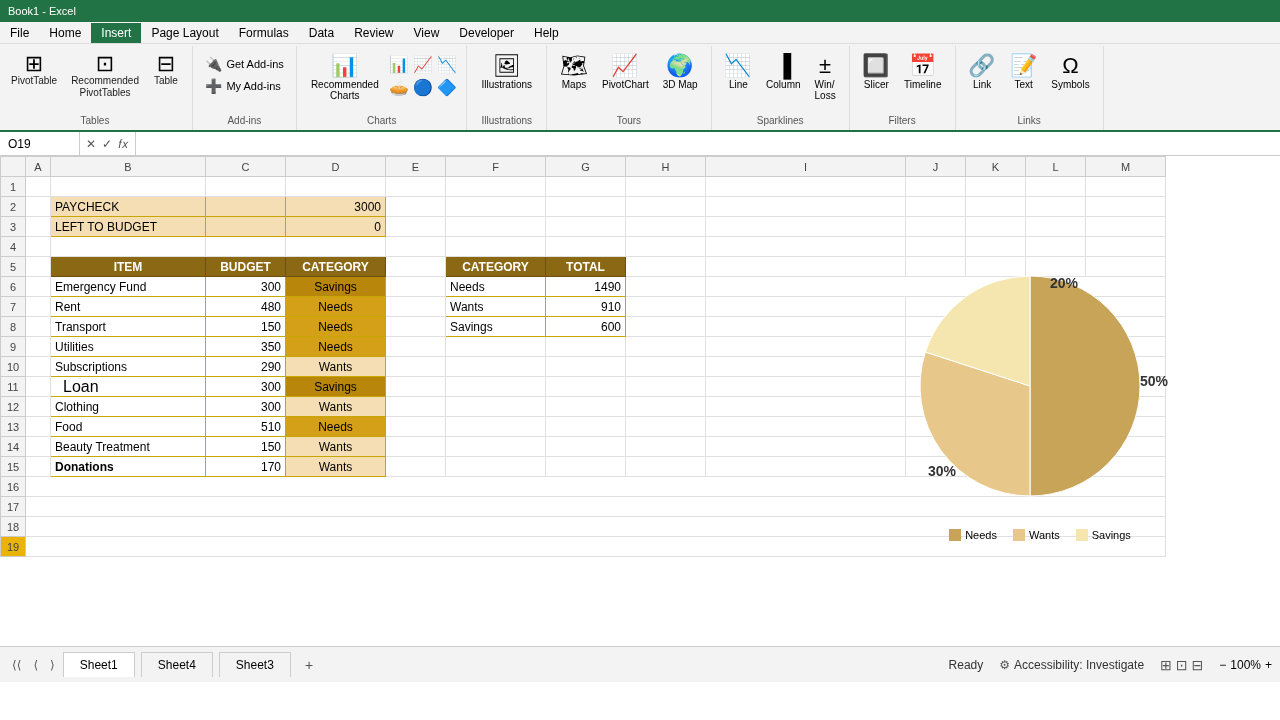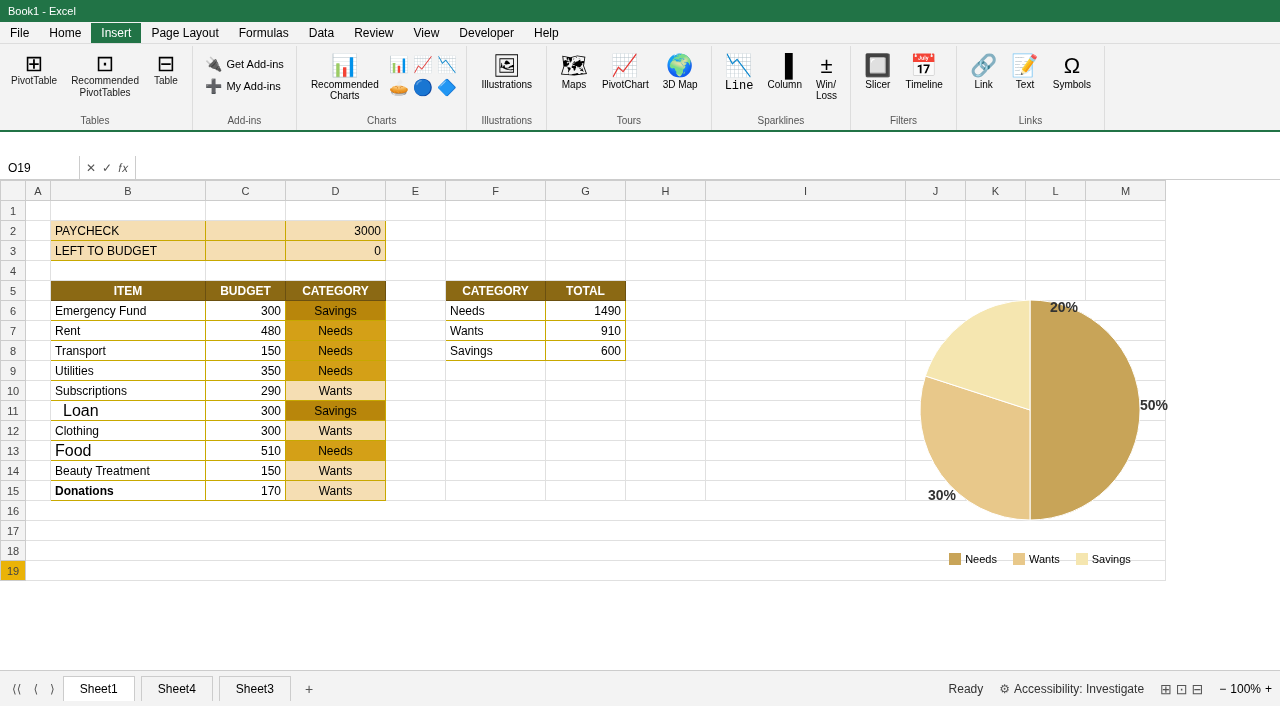--- a/index.html
+++ b/index.html
@@ -109,21 +109,21 @@
         <span style="font-size:10px;">3D Map</span>
       </div>
     </div>
     <span style="font-size:10px; color:#555;">Tours</span>
   </div>
 
   <div style="display:flex; flex-direction:column; align-items:center; border-right:1px solid #ddd; padding:0 8px 4px 8px; height:84px; justify-content:space-between;">
     <div style="display:flex; gap:4px; margin-top:4px;">
       <div style="display:flex; flex-direction:column; align-items:center; cursor:pointer; padding:3px 5px;">
         <span style="font-size:22px;">📉</span>
-        <span style="font-size:12px;font-family:Liberation Mono, monospace;">Line</span>
+        <span style="font-size:10px;">Line</span>
       </div>
       <div style="display:flex; flex-direction:column; align-items:center; cursor:pointer; padding:3px 5px;">
         <span style="font-size:22px;">▐</span>
         <span style="font-size:10px;">Column</span>
       </div>
       <div style="display:flex; flex-direction:column; align-items:center; cursor:pointer; padding:3px 5px;">
         <span style="font-size:22px;">±</span>
         <span style="font-size:10px;">Win/<br>Loss</span>
       </div>
     </div>
@@ -156,21 +156,21 @@
       </div>
       <div style="display:flex; flex-direction:column; align-items:center; cursor:pointer; padding:3px 5px;">
         <span style="font-size:22px;">Ω</span>
         <span style="font-size:10px;">Symbols</span>
       </div>
     </div>
     <span style="font-size:10px; color:#555;">Links</span>
   </div>
 </div>
 
-<div style="display:flex; align-items:center; border-bottom:1px solid #ccc; height:24px; background:#fff;margin-top:24px;">
+<div style="display:flex; align-items:center; border-bottom:1px solid #ccc; height:24px; background:#fff;">
   <div style="width:80px; border-right:1px solid #ccc; padding:0 8px; font-size:12px; display:flex; align-items:center; height:100%;">
     <span>O19</span>
   </div>
   <div style="display:flex; align-items:center; padding:0 6px; gap:6px; border-right:1px solid #ccc; height:100%;">
     <span style="cursor:pointer; font-size:12px; color:#555;">✕</span>
     <span style="cursor:pointer; font-size:12px; color:#555;">✓</span>
     <span style="cursor:pointer; font-size:12px; color:#555;">𝑓𝑥</span>
   </div>
   <input style="flex: 1 1 0%; padding: 0px 8px; font-size: 12px; border: none; outline: none;" type="text" value="">
 </div>
@@ -393,21 +393,21 @@
         <td style="border:1px solid #e0e0e0;"></td>
         <td style="border:1px solid #e0e0e0;"></td>
         <td style="border:1px solid #e0e0e0;"></td>
         <td style="border:1px solid #e0e0e0;"></td>
         <td style="border:1px solid #e0e0e0;"></td>
       </tr>
 
       <tr>
         <td style="background:#f3f3f3; border:1px solid #ccc; text-align:center; font-size:11px; color:#444;">13</td>
         <td style="border:1px solid #e0e0e0;"></td>
-        <td style="border:1px solid #c8a800; font-size:16px; padding:0 4px;">Food</td>
+        <td style="border:1px solid #c8a800; font-size:12px; padding:0 4px;">Food</td>
         <td style="border:1px solid #c8a800; font-size:12px; text-align:right; padding:0 4px;">510</td>
         <td style="background:#D4A017; border:1px solid #c8a800; font-size:12px; text-align:center; padding:0 4px;">Needs</td>
         <td style="border:1px solid #e0e0e0;"></td>
         <td style="border:1px solid #e0e0e0;"></td>
         <td style="border:1px solid #e0e0e0;"></td>
         <td style="border:1px solid #e0e0e0;"></td>
         <td style="border:1px solid #e0e0e0;"></td>
         <td style="border:1px solid #e0e0e0;"></td>
         <td style="border:1px solid #e0e0e0;"></td>
         <td style="border:1px solid #e0e0e0;"></td>

